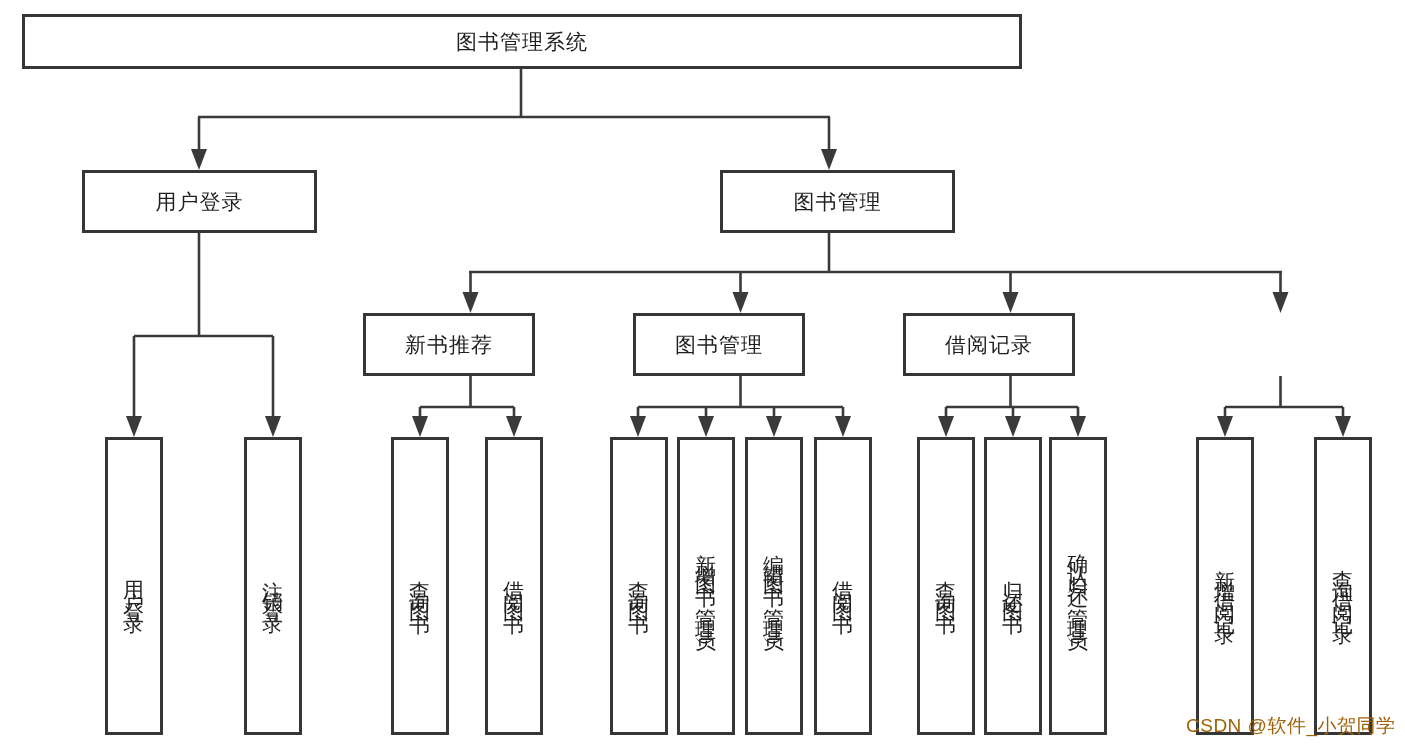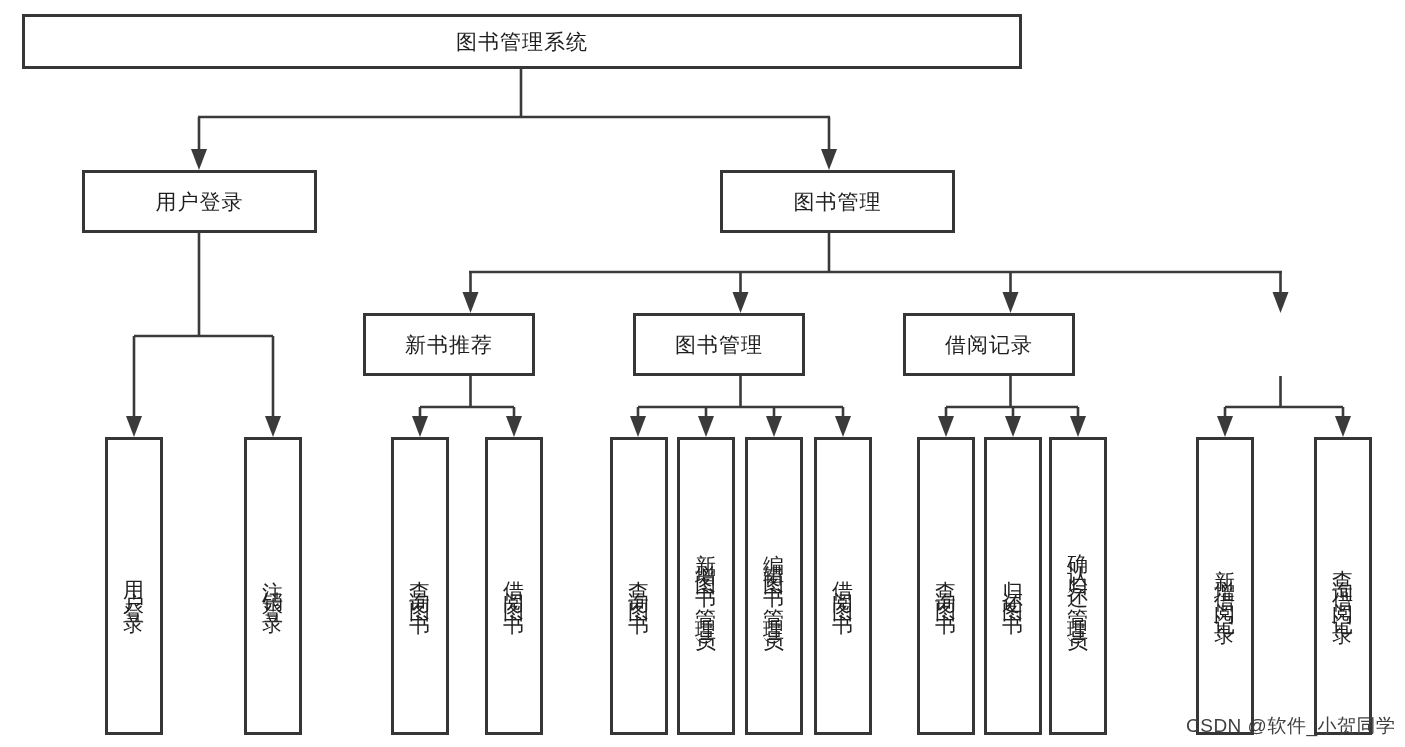--- a/index.html
+++ b/index.html
@@ -50,21 +50,21 @@
     text-orientation: mixed;
     letter-spacing: 11px;
     line-height: 1;
     font-size: 21px;
   }
   .watermark {
     position: absolute;
     left: 1186px;
     top: 713px;
     font-size: 19px;
-    color: #404040;
+    color: #a16207;
     white-space: nowrap;
     z-index: 5;
     letter-spacing: 0.5px;
   }
   .line {
     stroke: #3a3a3a;
     stroke-width: 2.6;
     fill: none;
   }
   .arrow {

